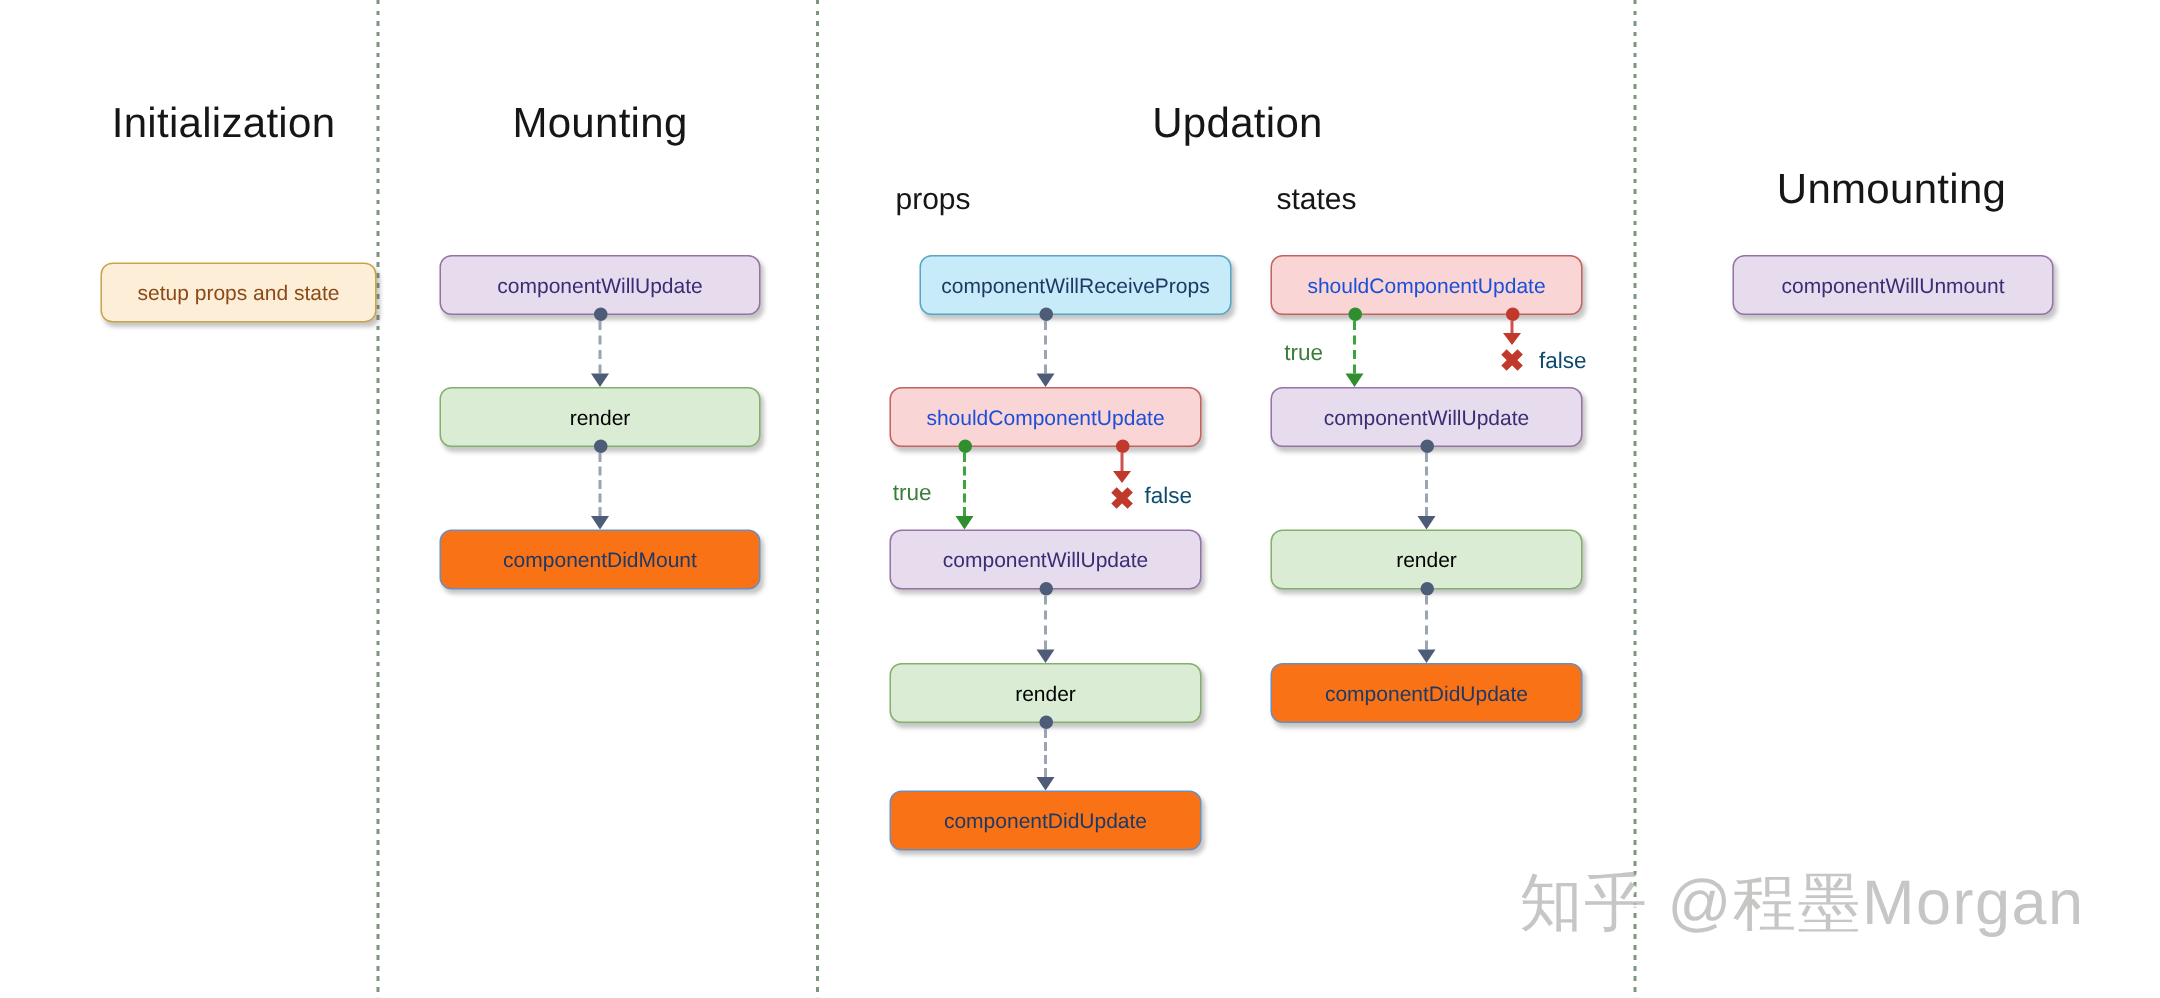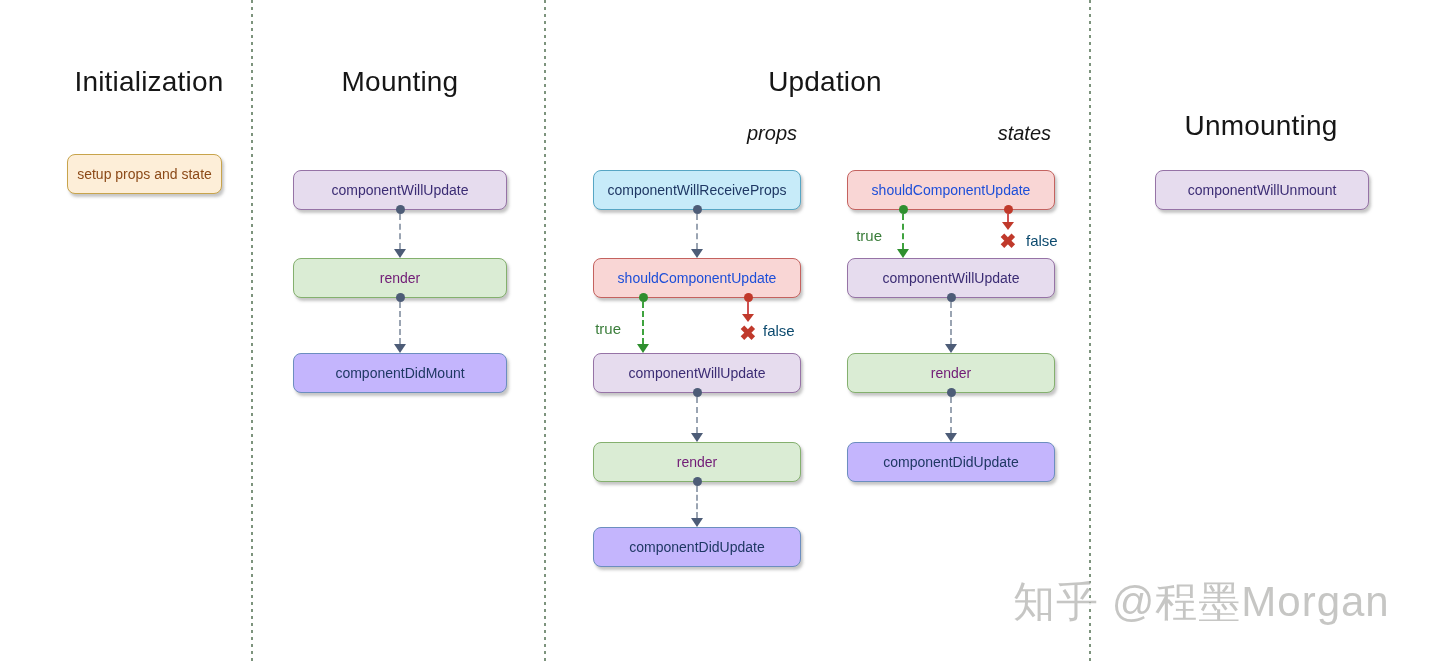--- a/index.html
+++ b/index.html
@@ -9,35 +9,35 @@
   }
   .separator{
     position:absolute;top:0;bottom:0;width:2px;
     background:repeating-linear-gradient(to bottom,#7d947d 0 3px,transparent 3px 7px);
   }
   .section-title{
     position:absolute;width:240px;text-align:center;
     font-size:28px;font-weight:500;color:#161616;letter-spacing:.2px;
   }
   .sub-title{
-    position:absolute;width:200px;text-align:right;
-    font-size:20px;font-weight:500;color:#161616;font-style:italic;
+    position:absolute;width:200px;text-align:left;
+    font-size:20px;font-weight:500;color:#161616;
   }
   .box{
     position:absolute;height:40px;border-radius:8px;border:1px solid;
     display:flex;align-items:center;justify-content:center;
     font-size:14px;font-weight:500;
     box-shadow:2px 3px 3px rgba(90,90,90,.35);
     box-sizing:border-box;
   }
   .box.orange{background:#fdeed8;border-color:#c8a44b;color:#8c4a18;}
   .box.purple{background:#e6dcee;border-color:#9673a6;color:#3b2c74;}
-  .box.green {background:#daecd4;border-color:#84b06e;color:#701a75;}
-  .box.blue  {background:#c4b5fd;border-color:#6c8ebf;color:#1f3864;}
-  .box.cyan  {background:#c7ebf9;border-color:#57a6c4;color:#1f3864;}
+  .box.green {background:#daecd4;border-color:#84b06e;color:#000000;}
+  .box.blue  {background:#f97316;border-color:#6c8ebf;color:#1f3864;}
+  .box.cyan  {background:#c7ebf9;border-color:#57a6c4;color:#1f3864;margin-left:20px;}
   .box.red   {background:#f9d6d5;border-color:#c4625f;color:#1d4ed8;}
   .connector,.branch{
     position:absolute;width:14px;display:flex;flex-direction:column;align-items:center;
   }
   .connector .dot{width:9px;height:9px;border-radius:50%;background:#4d5c77;margin-top:-5px;flex:none;}
   .connector .dash-line{flex:1;width:0;border-left:2px dashed #9aa4b2;}
   .connector .arrow-head{width:0;height:0;border-left:6px solid transparent;border-right:6px solid transparent;border-top:9px solid #4d5c77;flex:none;}
   .branch{width:24px;}
   .branch .dot{width:9px;height:9px;border-radius:50%;margin-top:-5px;flex:none;}
   .branch.true .dot{background:#2f8f2f;}
@@ -69,21 +69,21 @@
   <div class="separator" style="left:1089px;"></div>
 
   <div class="section-title" style="left:29px;top:66px;">Initialization</div>
   <div class="section-title" style="left:280px;top:66px;">Mounting</div>
   <div class="section-title" style="left:705px;top:66px;">Updation</div>
   <div class="section-title" style="left:1141px;top:66px;margin-top:44px;">Unmounting</div>
 
   <div class="sub-title" style="left:597px;top:122px;">props</div>
   <div class="sub-title" style="left:851px;top:122px;">states</div>
 
-  <div class="box orange" style="left:67px;top:154px;width:155px;">setup props and state</div>
+  <div class="box orange" style="left:67px;top:175px;width:184px;">setup props and state</div>
 
   <div class="box purple" style="left:293px;top:170px;width:214px;">componentWillUpdate</div>
   <div class="box green" style="left:293px;top:258px;width:214px;">render</div>
   <div class="box blue" style="left:293px;top:353px;width:214px;">componentDidMount</div>
 
   <div class="connector" style="left:393px;top:210px;height:48px;">
     <div class="dot"></div>
     <div class="dash-line"></div>
     <div class="arrow-head"></div>
   </div>

